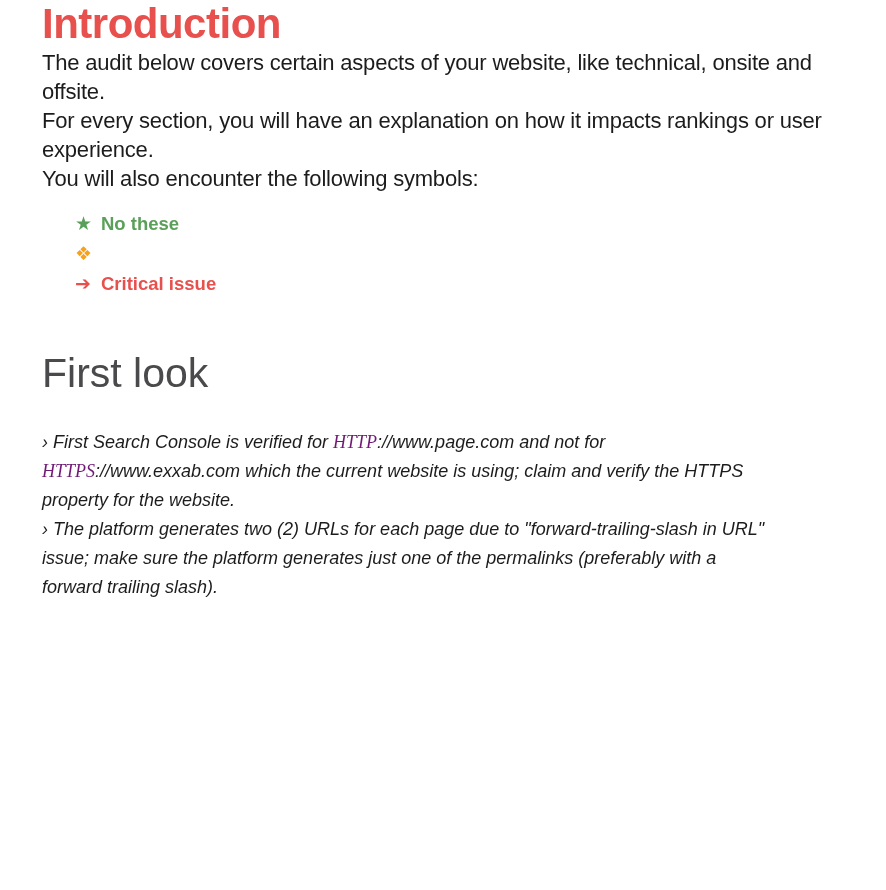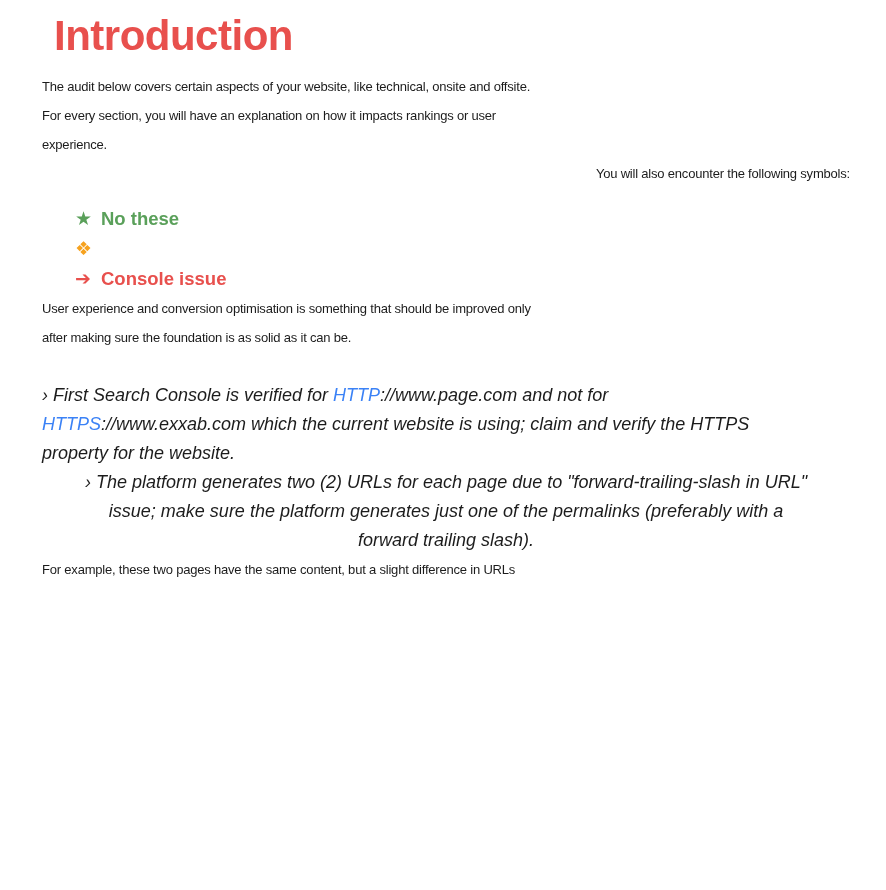--- a/index.html
+++ b/index.html
@@ -11,49 +11,49 @@
     width: 886px;
     height: 890px;
     overflow: hidden;
     font-family: "Liberation Sans", "DejaVu Sans", sans-serif;
     color: #1c1c1c;
   }
   .page {
     padding: 0 36px 0 42px;
   }
   .h1-title {
-    margin: 12px;
+    margin: 0;
     font-size: 42px;
     line-height: 48px;
     font-weight: bold;
     color: #e8504d;
     letter-spacing: -0.5px;
   }
   .h2-title {
     margin: 48px 0 0 0;
     font-size: 41px;
     line-height: 52px;
     font-weight: 400;
     color: #4a4a4c;
   }
   p.body-text {
     margin: 0;
-    font-size: 13px;
+    font-size: 22px;
     line-height: 29px;
     letter-spacing: -0.2px;
     white-space: pre-line;
     color: #1c1c1c;
   }
   .mt-intro   { margin-top: 32px; }
-  .mt-small   { margin-top: 8px; text-align: right; }
+  .mt-small   { margin-top: 8px; }
   .mt-para    { margin-top: 28px; }
   .mt-after-h2{ margin-top: 14px; }
   .mt-med     { margin-top: 16px; }
   .mt-it1     { margin-top: 12px; }
-  .mt-it2     { margin-top: 24px; text-align: center; }
+  .mt-it2     { margin-top: 24px; }
   .symbols-list {
     list-style: none;
     margin: 16px 0 0 33px;
     padding: 0;
   }
   .symbols-list li {
     display: flex;
     align-items: baseline;
     font-size: 18.5px;
     line-height: 30px;
@@ -69,21 +69,21 @@
   .sym-orange { color: #f6a21f; }
   .sym-red    { color: #e8504d; }
   p.italic-note {
     margin: 0;
     font-size: 18px;
     line-height: 29px;
     font-style: italic;
     white-space: pre-line;
     color: #1c1c1c;
   }
-  .protocol-red { color: #3b82f6; }
+  .protocol-red { color: #701a75; font-family: Liberation Serif, serif; }
 </style>
 </head>
 <body>
 
 <div class="page">
 
   <h1 class="h1-title">Introduction</h1>
 
   <p class="body-text mt-intro">The audit below covers certain aspects of your website, like technical, onsite and offsite.
 For every section, you will have an explanation on how it impacts rankings or user
@@ -94,35 +94,33 @@
   <ul class="symbols-list">
     <li class="sym-green">
       <span class="sym-icon">★</span>
       <span>No these</span>
     </li>
     <li class="sym-orange">
       <span class="sym-icon">❖</span>
     </li>
     <li class="sym-red">
       <span class="sym-icon">➔</span>
-      <span>Console issue</span>
+      <span>Critical issue</span>
     </li>
   </ul>
 
 
+  <h2 class="h2-title">First look</h2>
 
 
-  <p class="body-text mt-med">User experience and conversion optimisation is something that should be improved only
-after making sure the foundation is as solid as it can be.</p>
 
   <p class="italic-note mt-it1">
     <span>› First Search Console is verified for </span><span class="protocol-red">HTTP</span><span>://www.page.com and not for
 </span><span class="protocol-red">HTTPS</span><span>://www.exxab.com which the current website is using; claim and verify the HTTPS
 property for the website.</span>
   </p>
 
   <p class="italic-note mt-it2">› The platform generates two (2) URLs for each page due to "forward-trailing-slash in URL"
 issue; make sure the platform generates just one of the permalinks (preferably with a
 forward trailing slash).</p>
 
-  <p class="body-text mt-med">For example, these two pages have the same content, but a slight difference in URLs</p>
 
 </div>
 
 </body></html>

